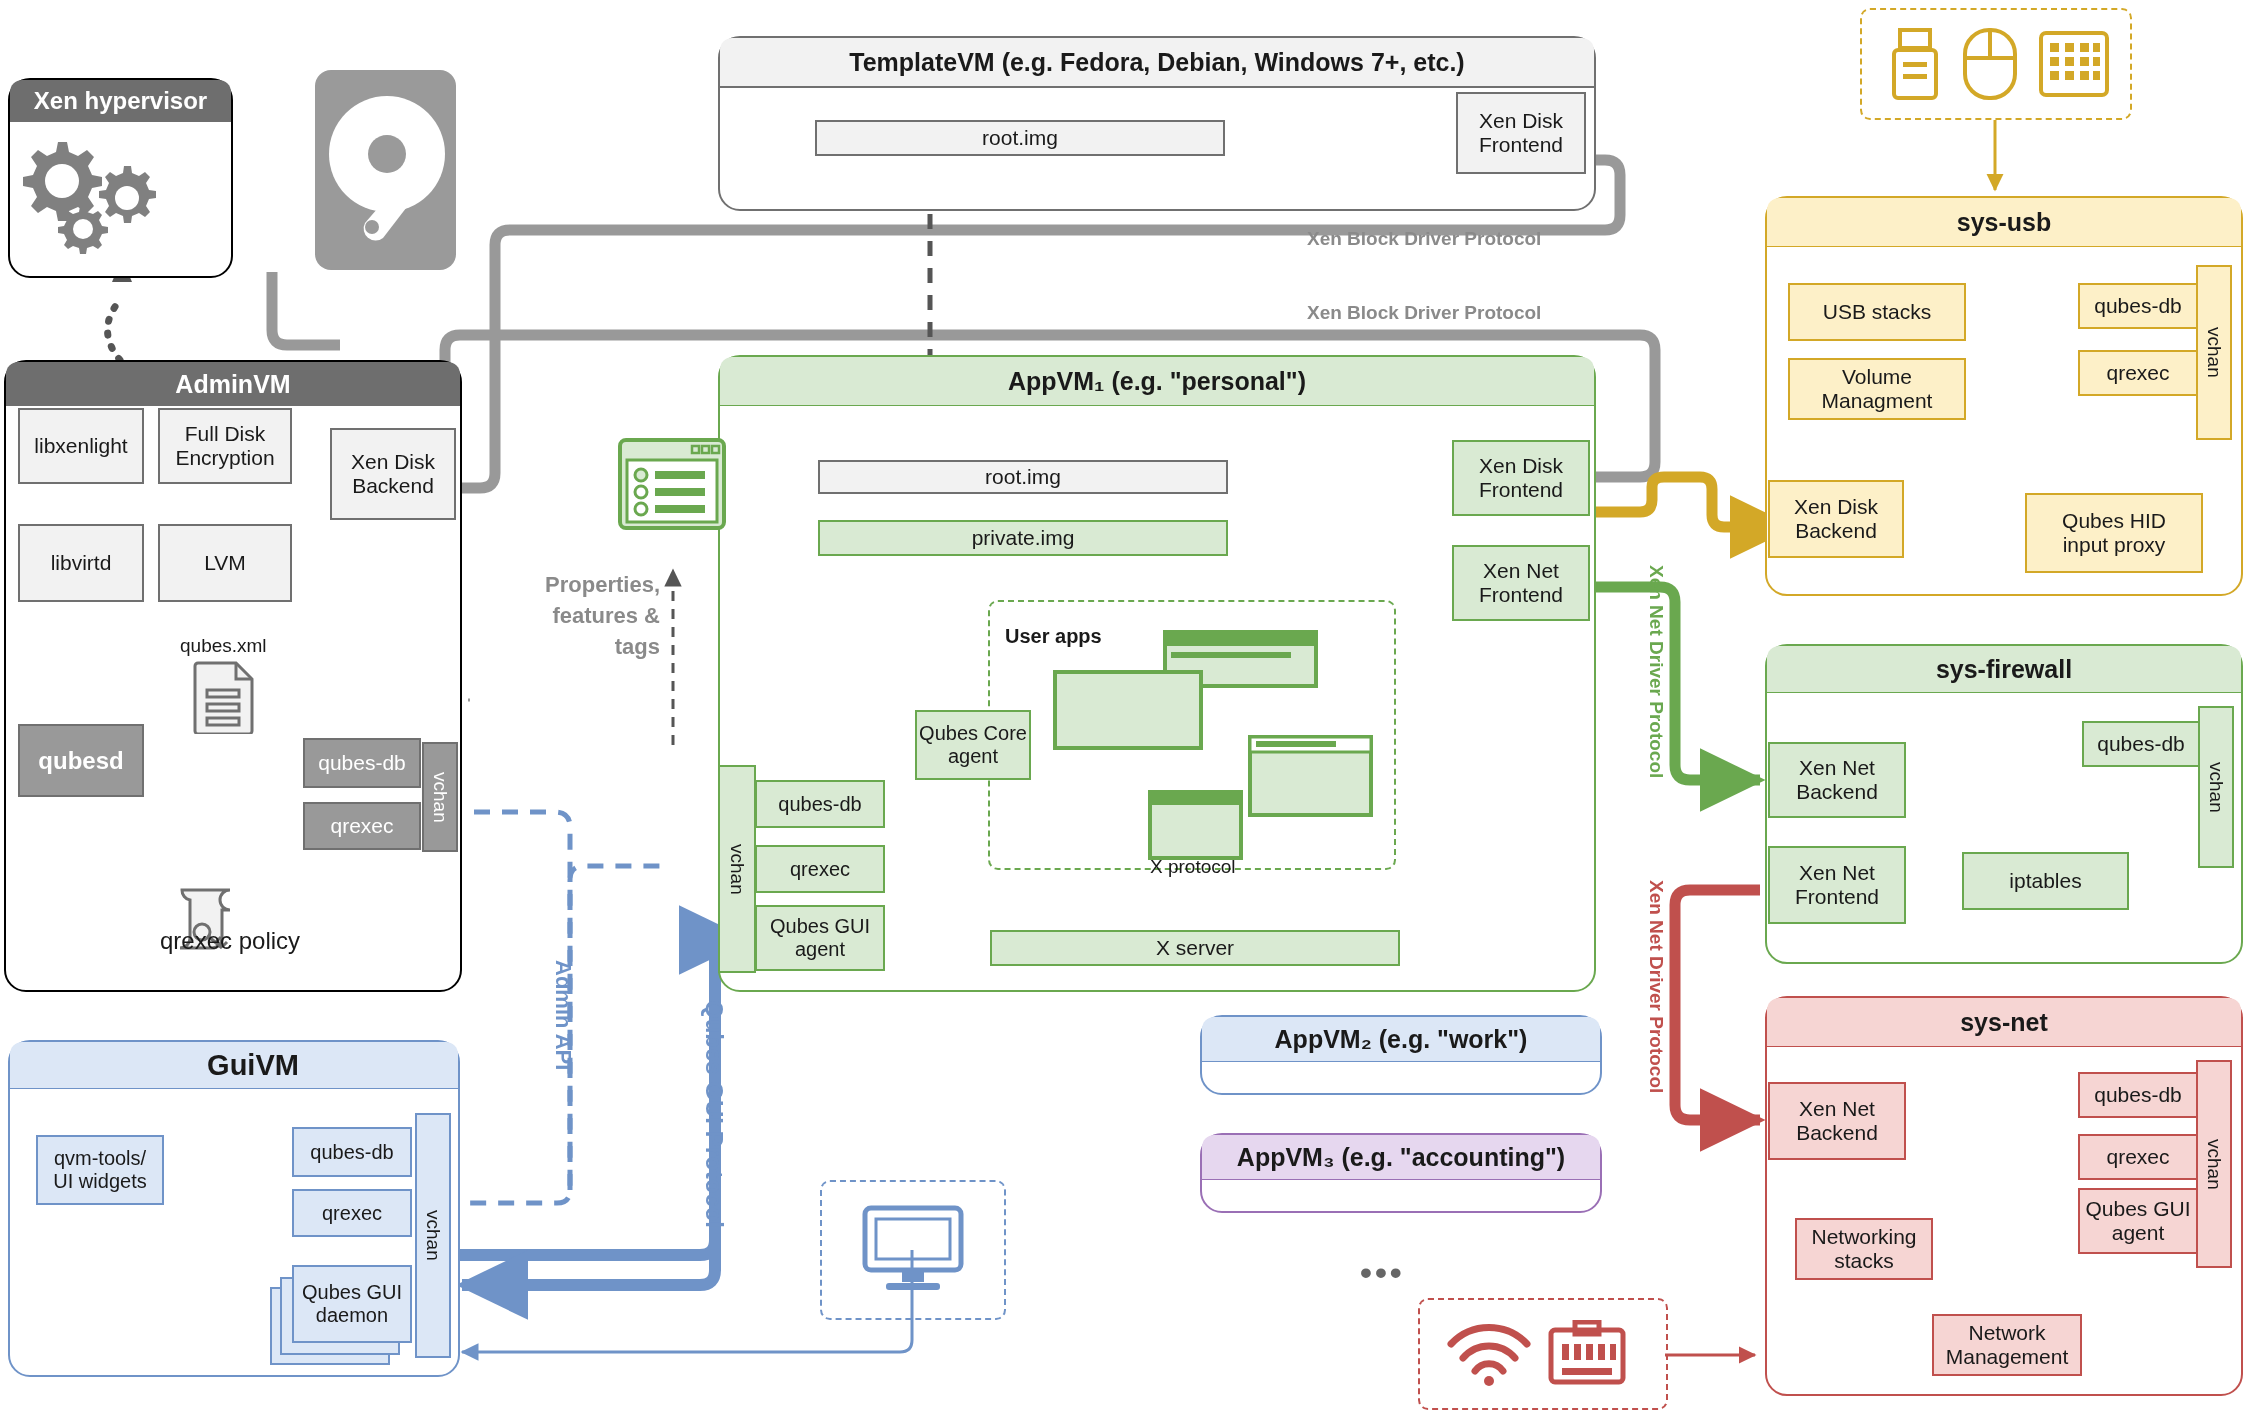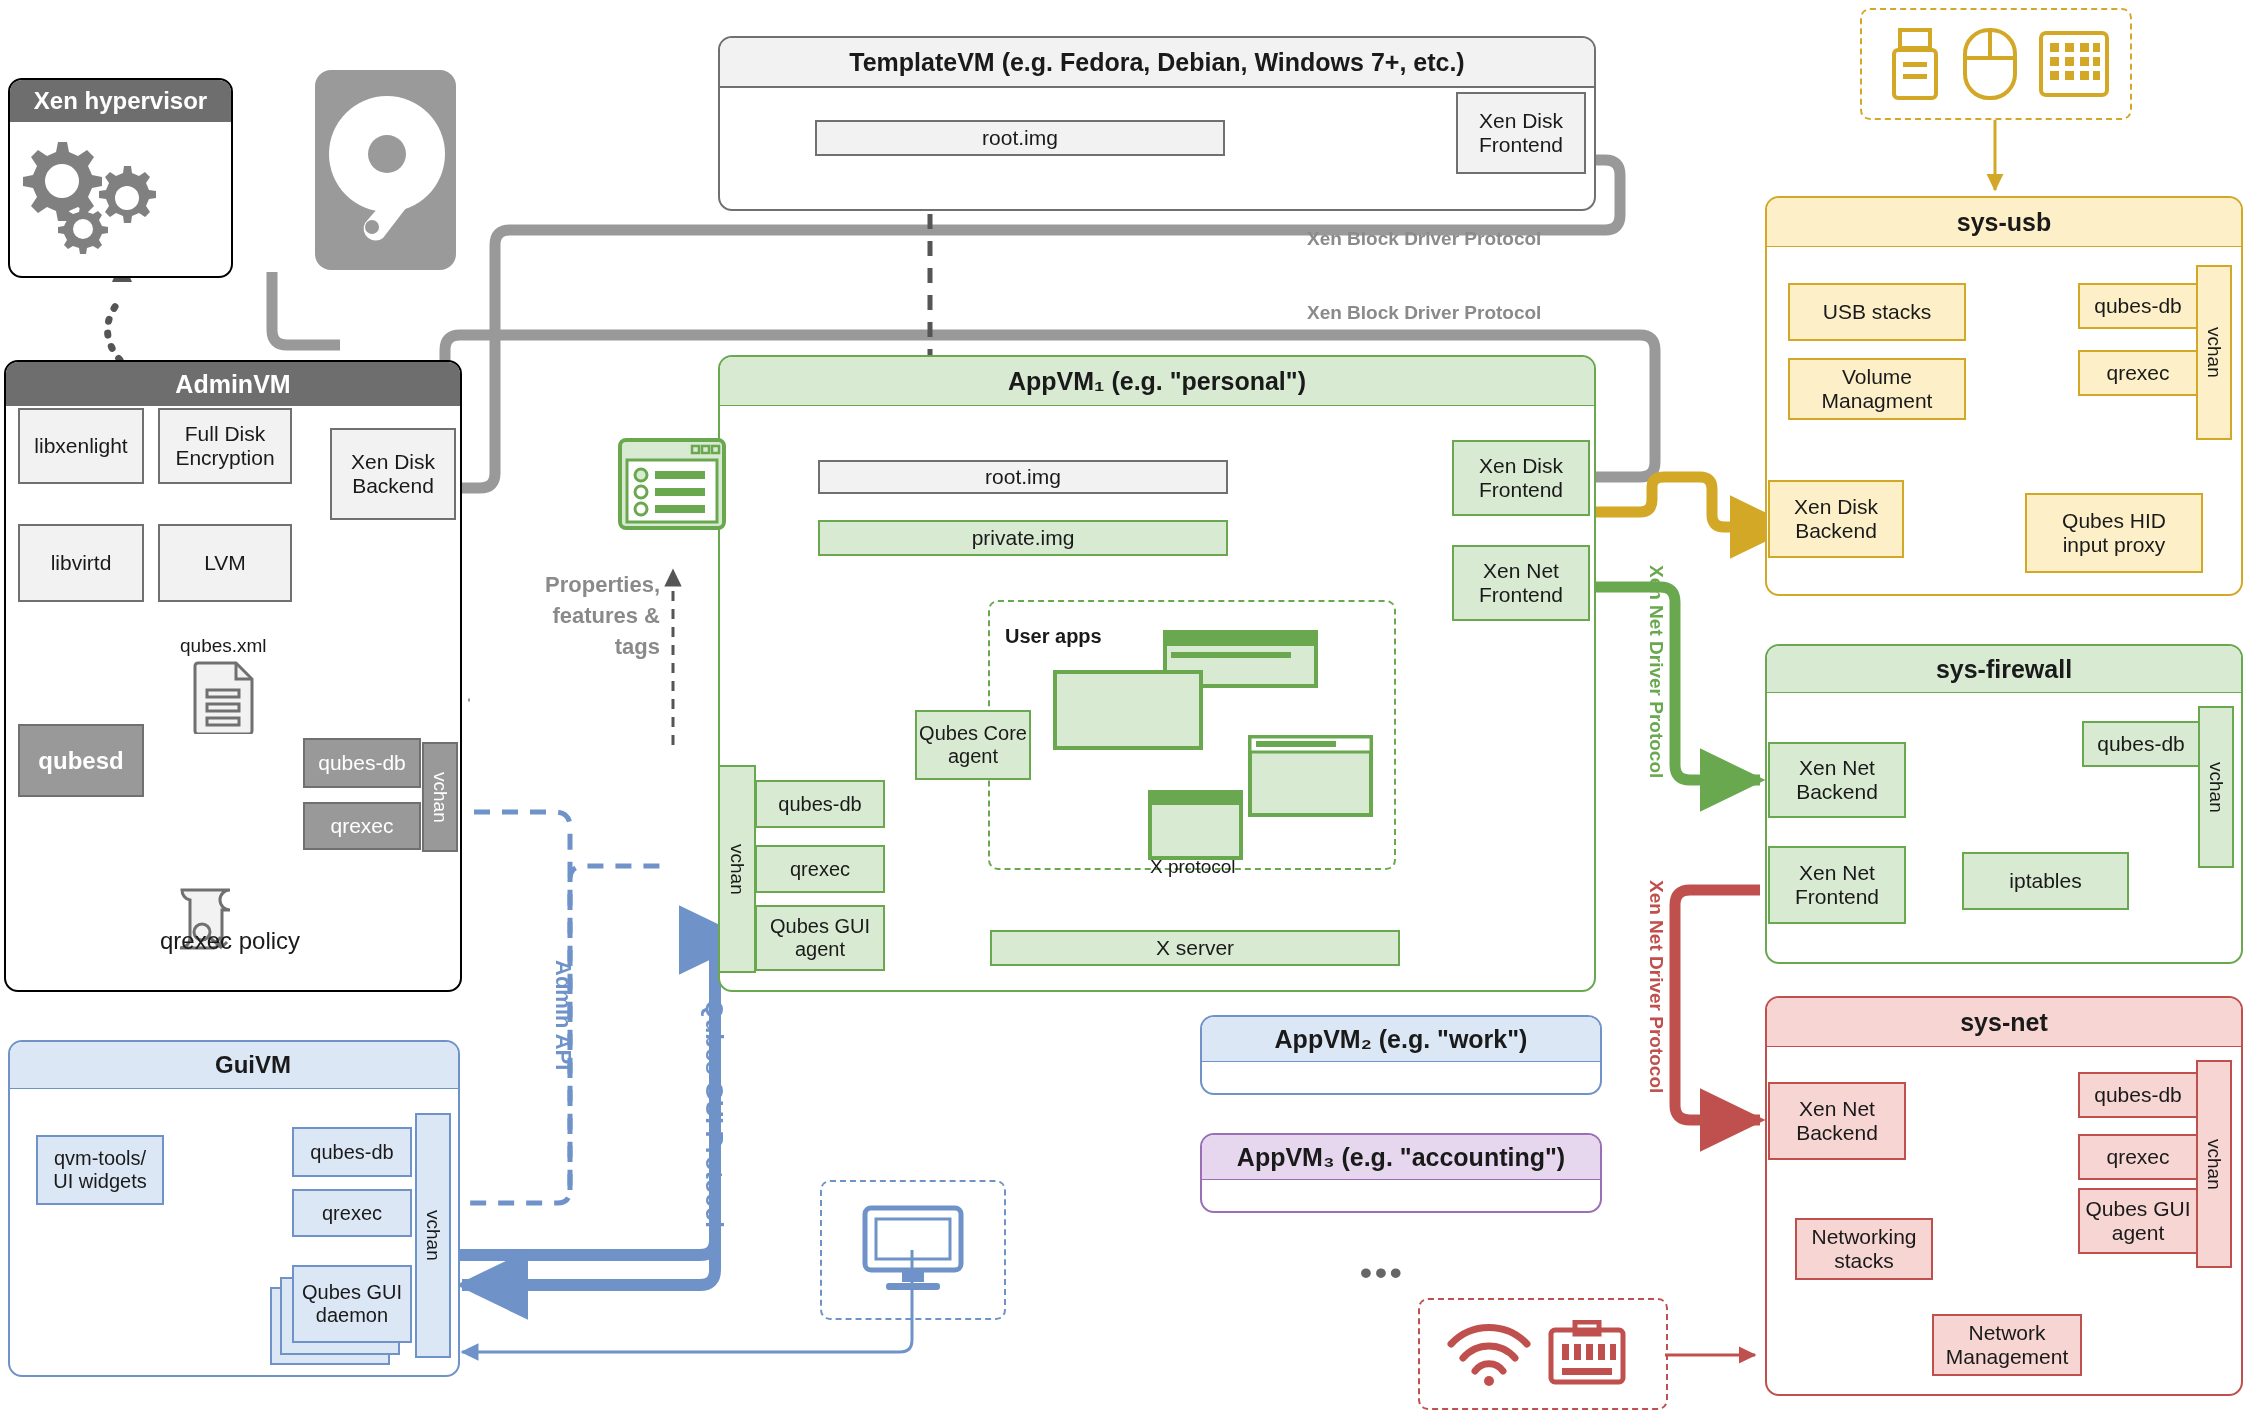--- a/index.html
+++ b/index.html
@@ -1,21 +1,21 @@
 <!DOCTYPE html>
 <html><head>
 <meta charset="utf-8">
 <style>
   html,body{margin:0;padding:0;background:#fff;}
   body{font-family:"Liberation Sans",sans-serif;}
   #root{position:relative;width:2246px;height:1422px;overflow:hidden;background:#fff;}
   .abs{position:absolute;box-sizing:border-box;}
 
   
-  .vm{border-radius:14px;border:2px solid #999;background:#fff;}
+  .vm{border-radius:22px;border:2px solid #999;background:#fff;}
   .vm > .vmtitle{font-weight:bold;text-align:center;display:flex;align-items:center;
                  justify-content:center;border-top-left-radius:12px;border-top-right-radius:12px;}
   .node{border:2px solid #707070;background:#f2f2f2;display:flex;align-items:center;
         justify-content:center;text-align:center;color:#1a1a1a;line-height:1.15;}
 
   
   .grey  .vmtitle{background:#6e6e6e;color:#fff;}
   .grey  {border-color:#000;}
   .greyN {border:2px solid #707070;background:#f2f2f2;color:#1a1a1a;}
   .greyD {border:2px solid #707070;background:#999;color:#fff;}
@@ -214,21 +214,21 @@
     <path d="M40,50 l14,12 M48,56 l5,-5 M54,61 l5,-5" stroke="#707070" stroke-width="3" fill="none"></path>
   </svg>
 </div>
 <div class="abs plain" style="left:160px;top:920px;font-size:24px;margin-top:7px;">qrexec policy</div>
 
 <div class="abs lbl vert" style="left:550px;top:960px;font-size:22px;color:#6f93c8;">Admin API</div>
 
 <div class="abs lbl vert" style="left:700px;top:1000px;font-size:24px;color:#6f93c8;">Qubes GUI Protocol</div>
 
 <div class="abs vm blue" style="left:8px;top:1040px;width:452px;height:337px;">
-  <div class="vmtitle" style="height:46px;font-size:24px;padding-left:38px;">GuiVM</div>
+  <div class="vmtitle" style="height:46px;font-size:29px;padding-left:38px;">GuiVM</div>
 </div>
 <div class="abs node blueN" style="left:36px;top:1135px;width:128px;height:70px;font-size:20px;white-space:pre-line;">qvm-tools/
 UI widgets</div>
 <div class="abs node blueN" style="left:292px;top:1127px;width:120px;height:50px;font-size:20px;">qubes-db</div>
 <div class="abs node blueN" style="left:292px;top:1189px;width:120px;height:48px;font-size:20px;">qrexec</div>
 <div class="abs node blueN" style="left:270px;top:1287px;width:120px;height:78px;"></div>
 <div class="abs node blueN" style="left:280px;top:1277px;width:120px;height:78px;"></div>
 <div class="abs node blueN" style="left:292px;top:1265px;width:120px;height:78px;font-size:20px;white-space:pre-line;">Qubes GUI
 daemon</div>
 <div class="abs node blueN vert" style="left:415px;top:1113px;width:36px;height:245px;font-size:19px;">vchan</div>

